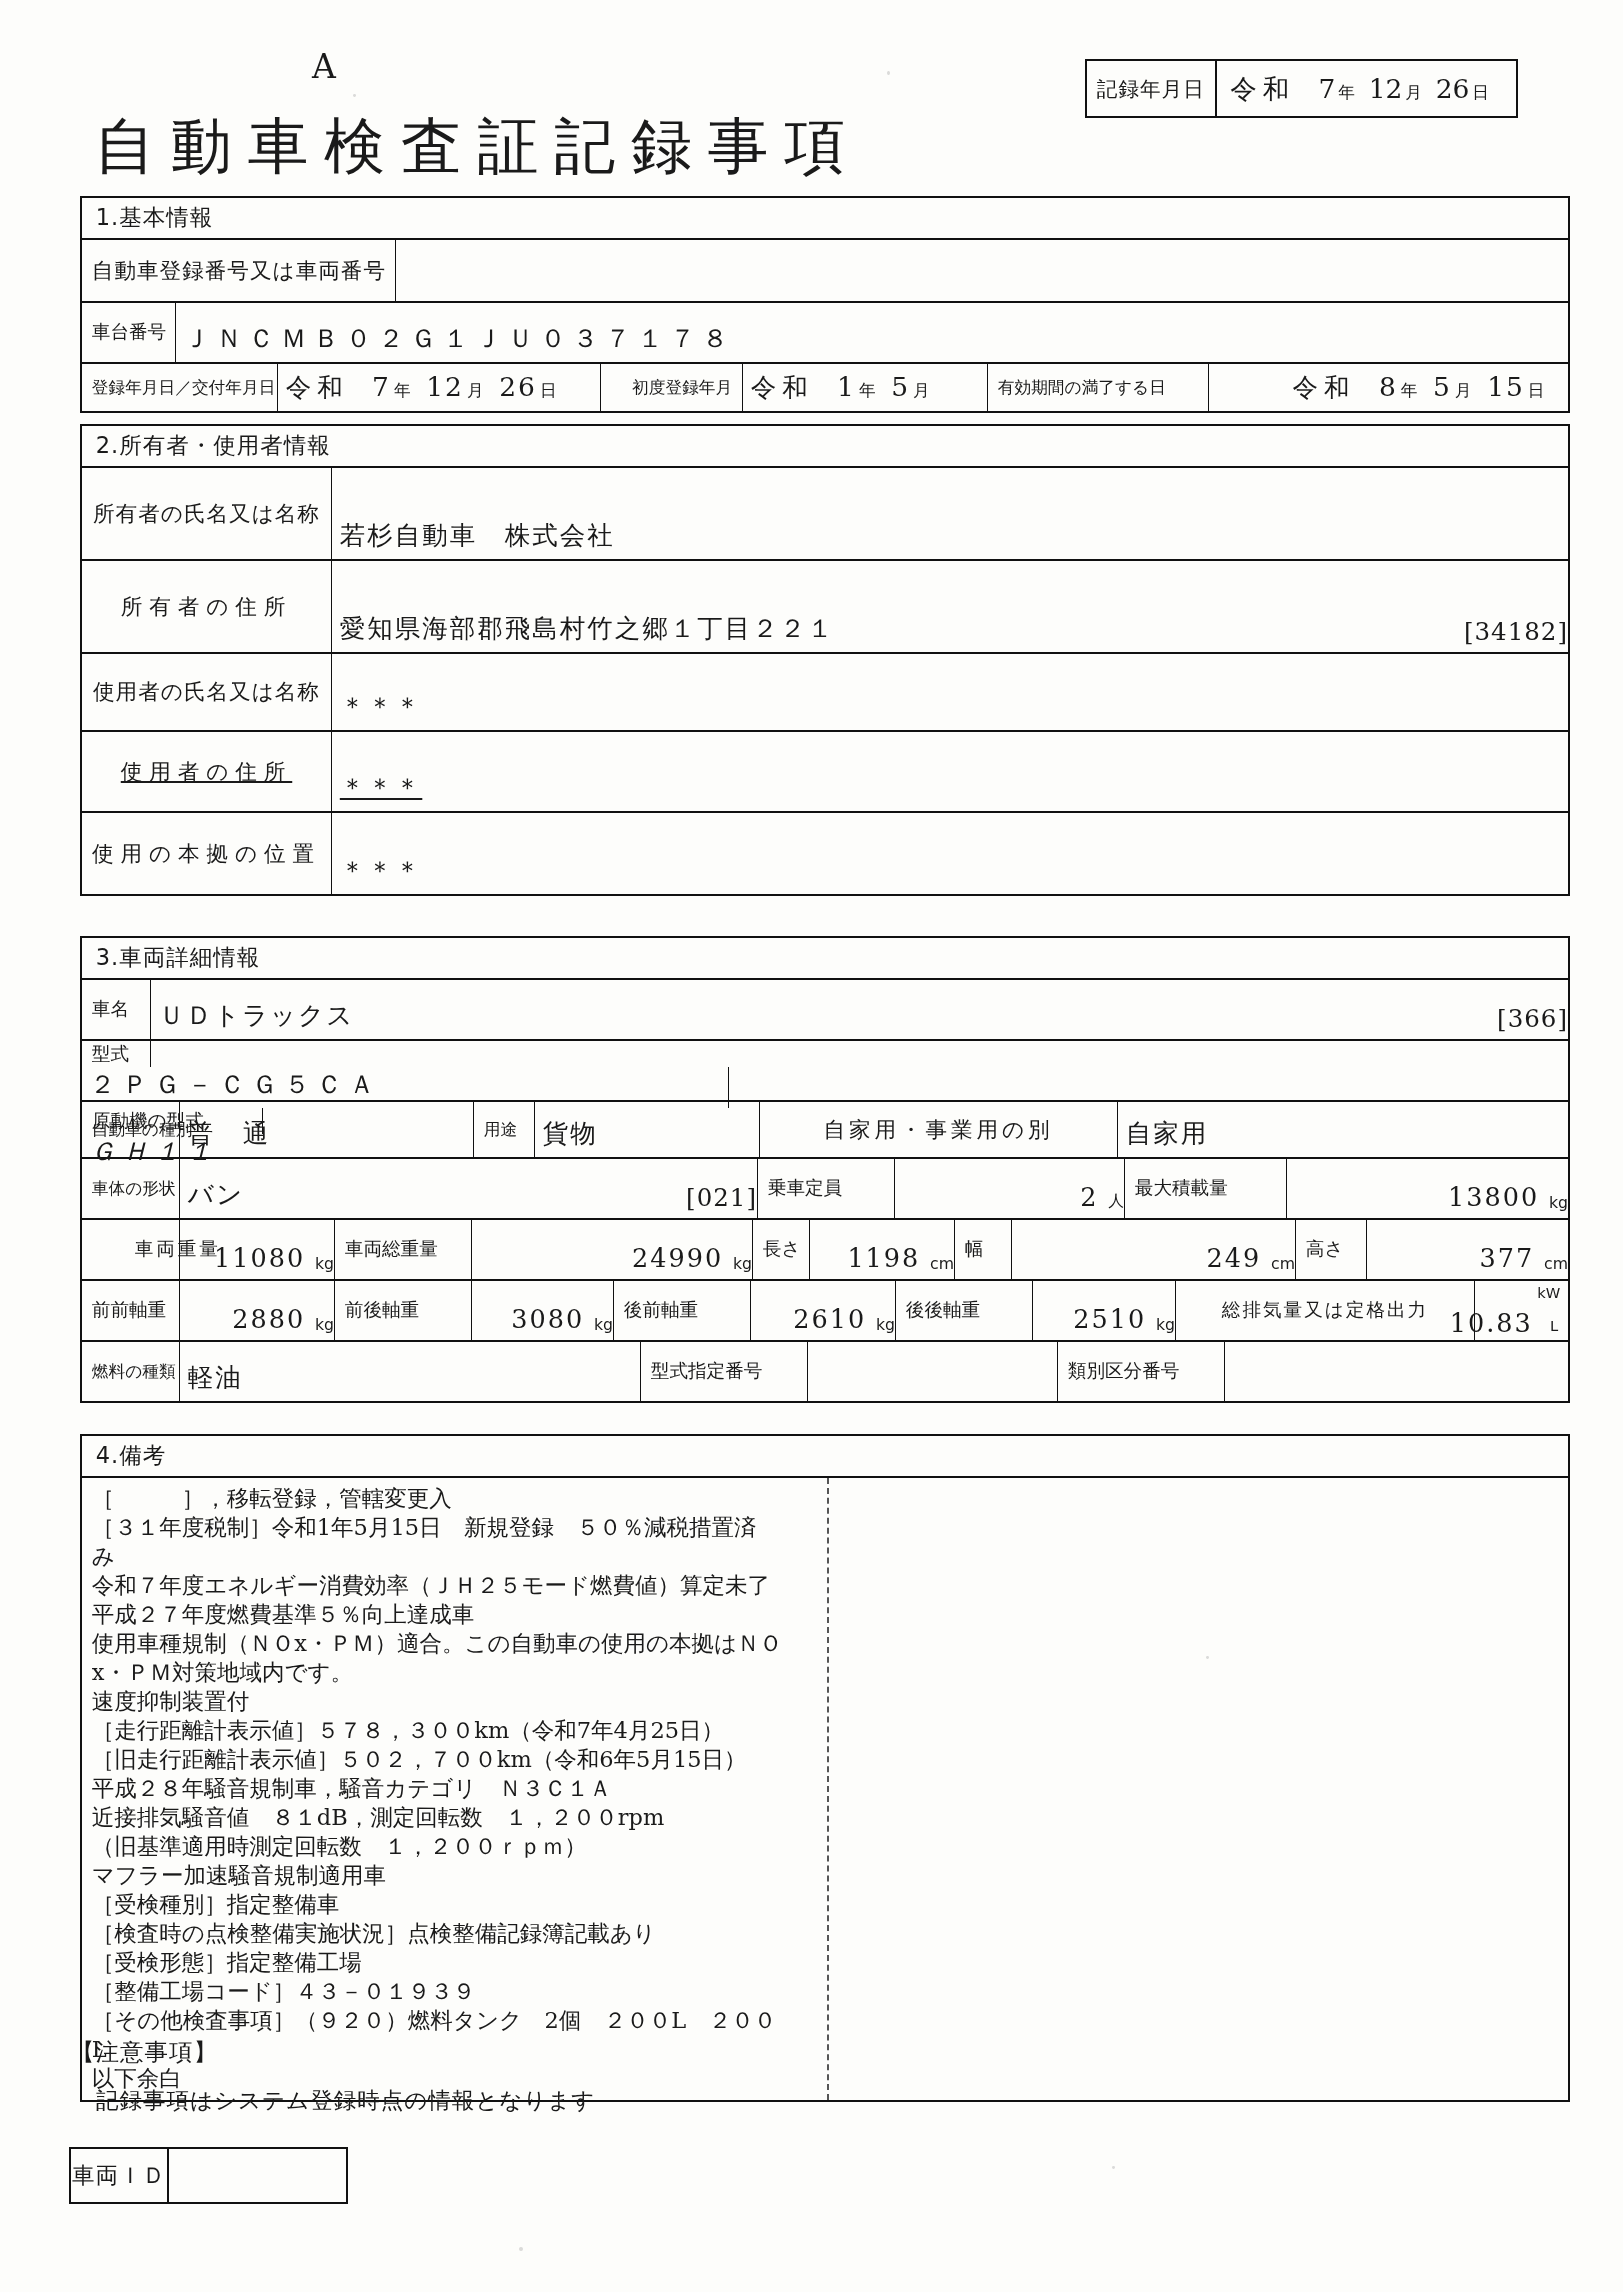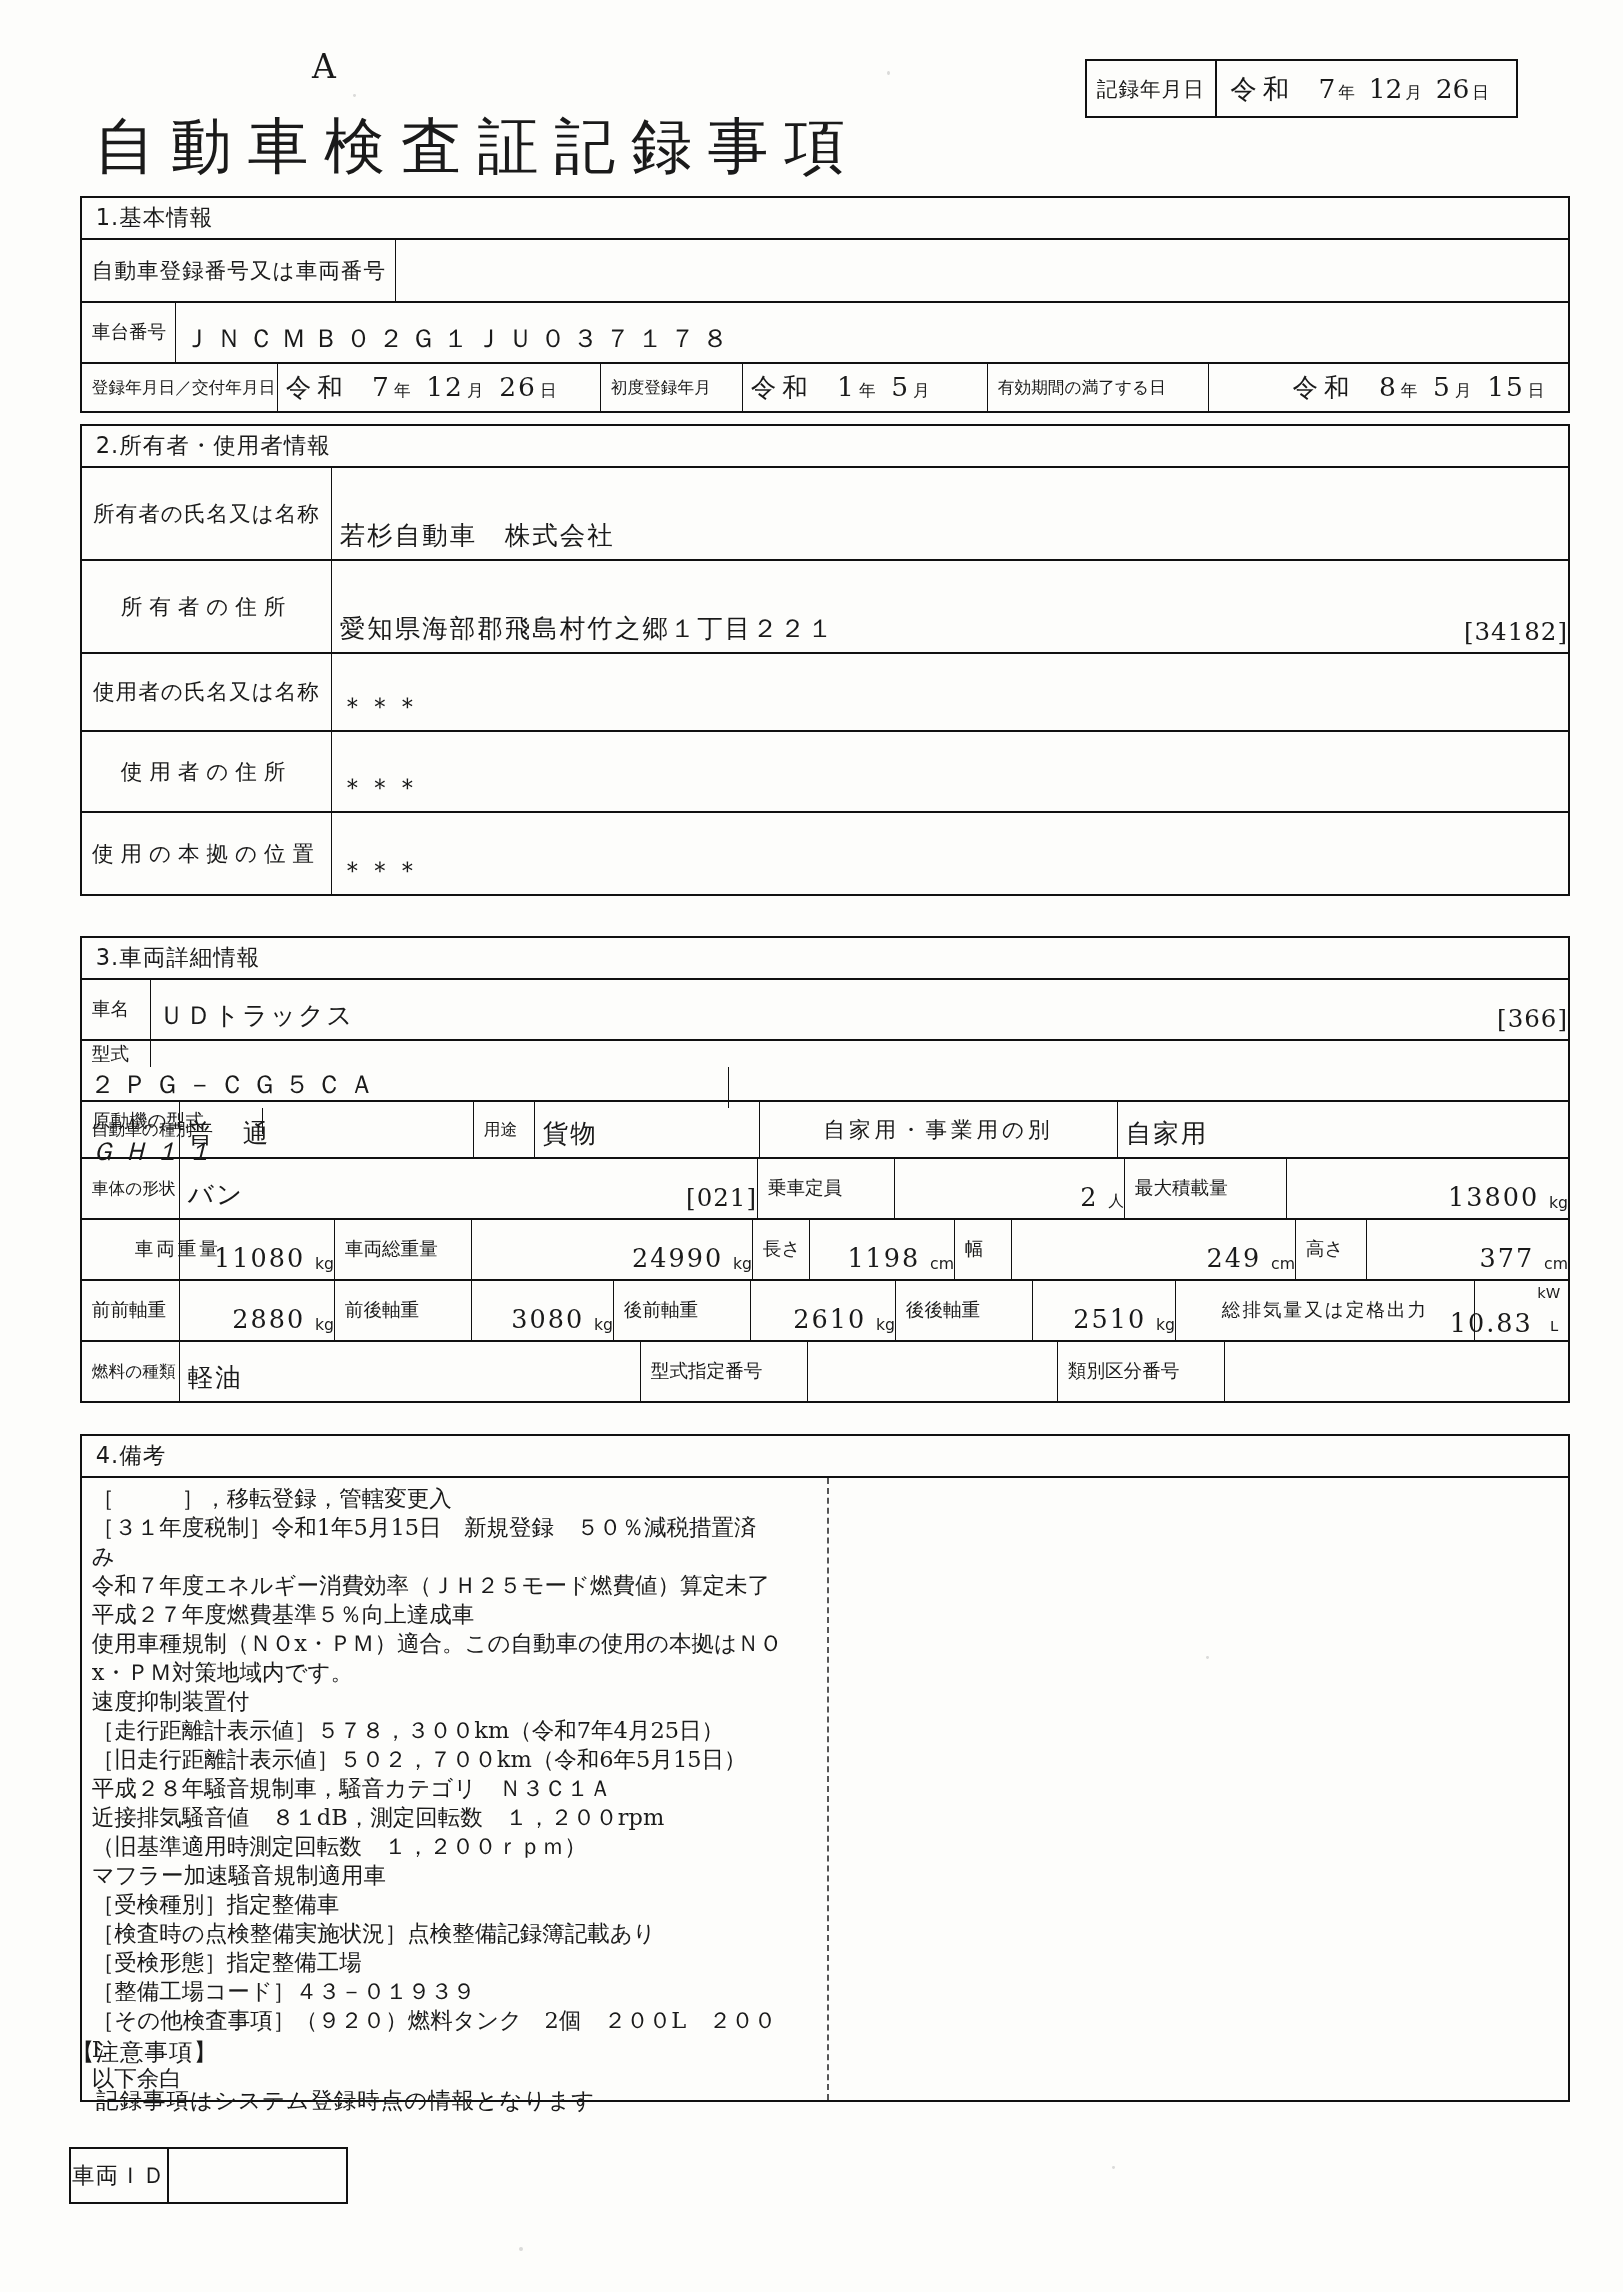--- a/index.html
+++ b/index.html
@@ -248,21 +248,21 @@
         <span class="val" style="display:flex;align-items:baseline;">
           <span class="era">令和</span>
           <span class="num">7</span>
           <span class="unit">年</span>
           <span class="num">12</span>
           <span class="unit">月</span>
           <span class="num">26</span>
           <span class="unit">日</span>
         </span>
       </div>
-      <div class="cell labelcell" style="width:142px;">
+      <div class="cell labelcell" style="width:142px;justify-content:flex-end;">
         <span class="lbl xs">初度登録年月</span>
       </div>
       <div class="cell" style="width:245px;">
         <span class="val" style="display:flex;align-items:baseline;">
           <span class="era">令和</span>
           <span class="num">1</span>
           <span class="unit">年</span>
           <span class="num">5</span>
           <span class="unit">月</span>
         </span>
@@ -308,21 +308,21 @@
 
     <div class="row thick" style="height:78px;">
       <div class="cell labelcell center" style="width:250px;">
         <span class="lbl">使用者の氏名又は名称</span>
       </div>
       <div class="cell tall" style="flex:1;">
         <span class="val jp">＊＊＊</span>
       </div>
     </div>
 
-    <div class="row thick" style="height:81px;">
+    <div class="row thick" style="height:81px;text-decoration:underline;">
       <div class="cell labelcell center" style="width:250px;">
         <span class="lbl spread">使用者の住所</span>
       </div>
       <div class="cell tall" style="flex:1;">
         <span class="val jp">＊＊＊</span>
       </div>
     </div>
 
     <div class="row" style="height:81px;">
       <div class="cell labelcell center" style="width:250px;">

